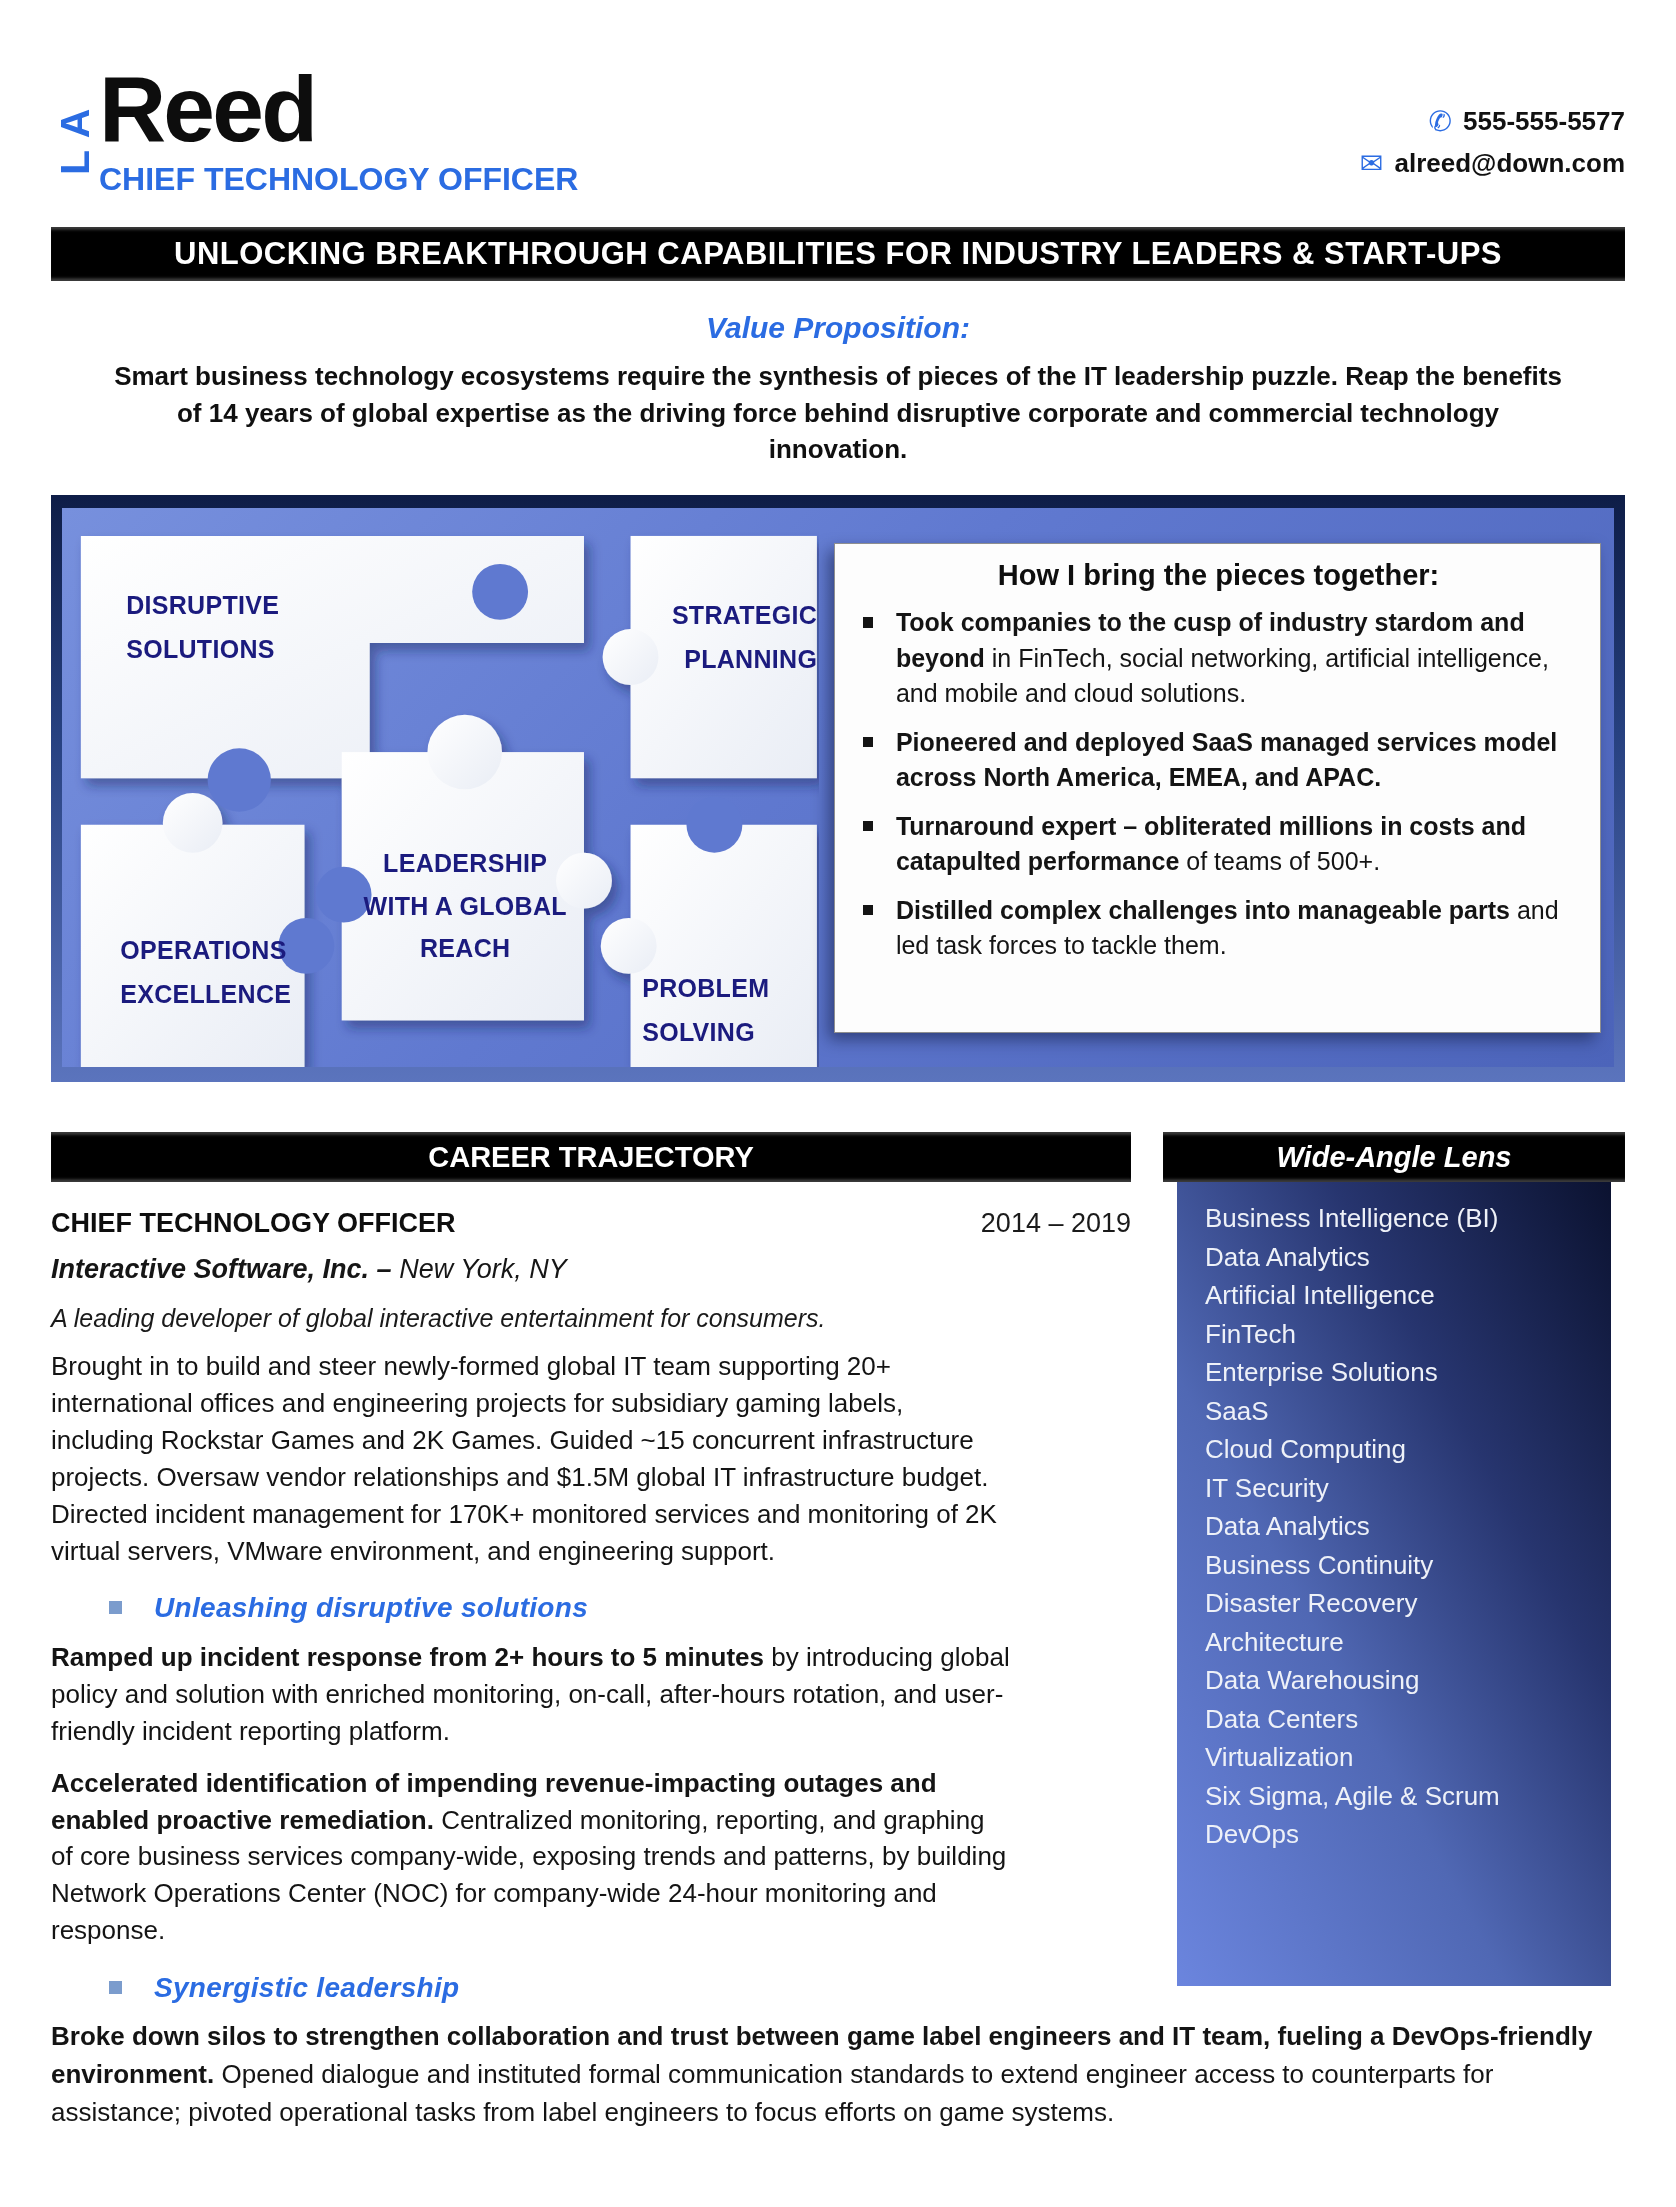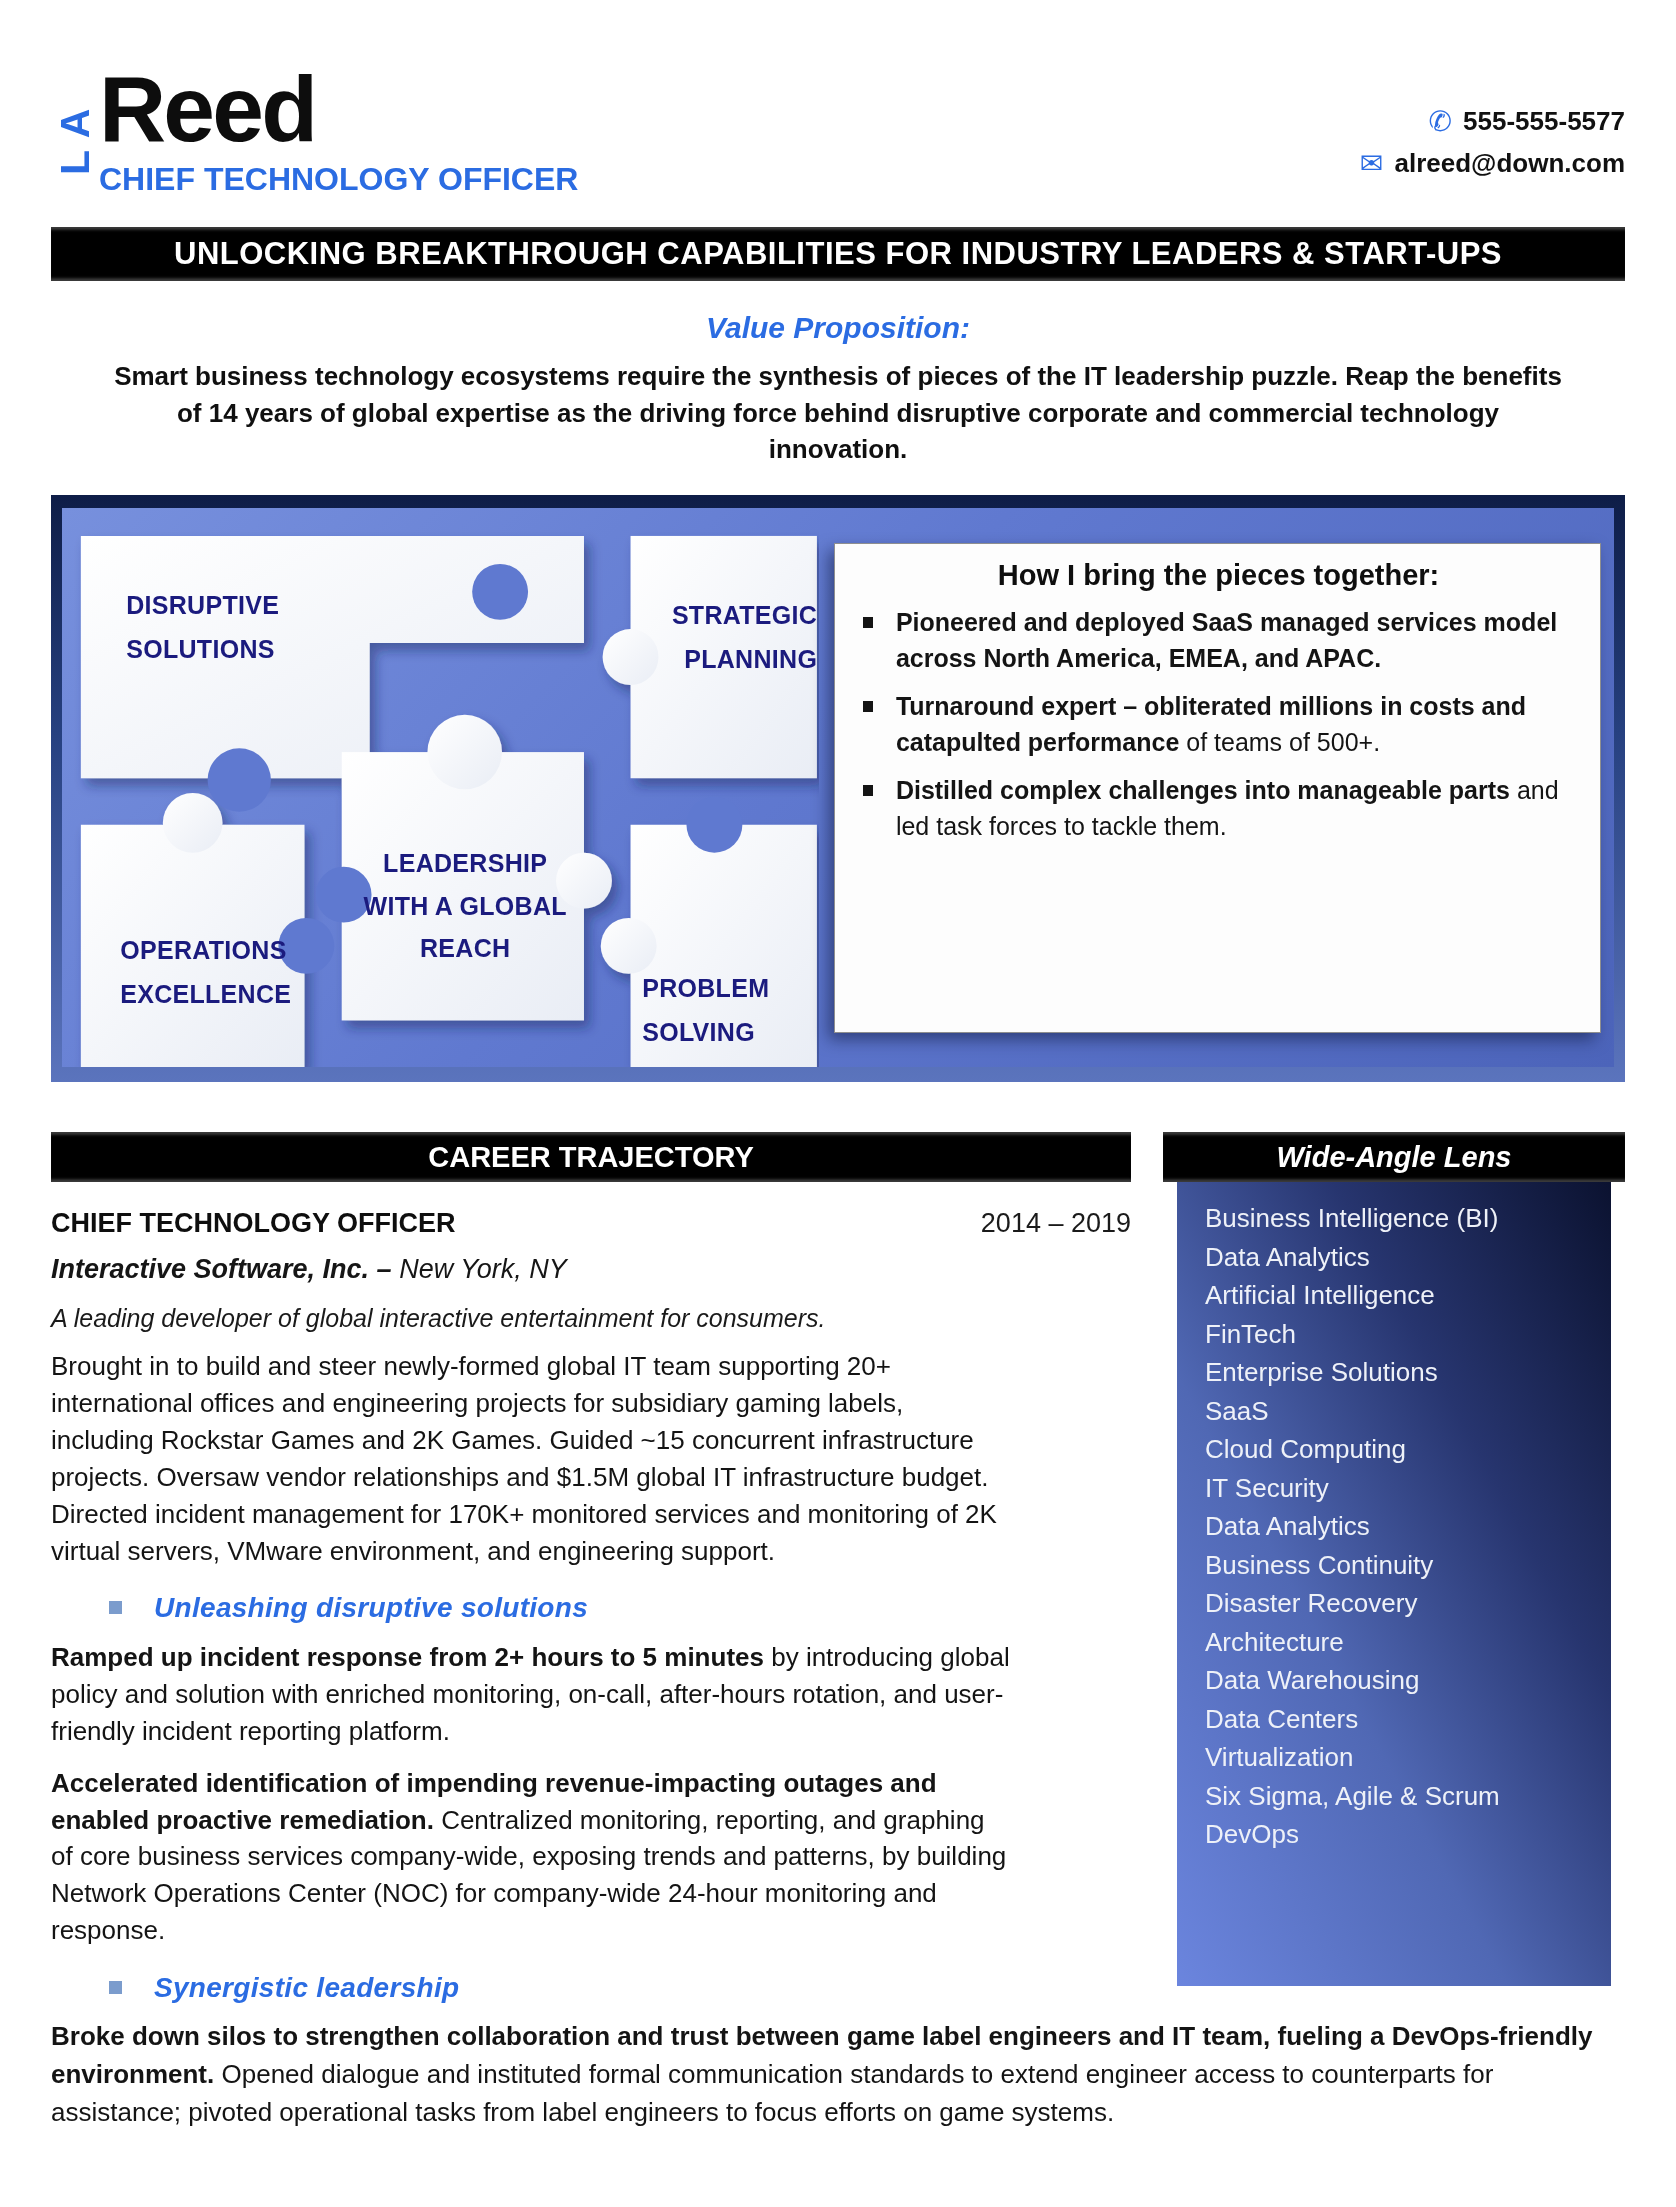--- a/index.html
+++ b/index.html
@@ -180,20 +180,24 @@
 
       <div class="puzzle-label lbl-disruptive">DISRUPTIVE SOLUTIONS</div>
       <div class="puzzle-label lbl-strategic">STRATEGIC PLANNING</div>
       <div class="puzzle-label lbl-leadership">LEADERSHIP WITH A GLOBAL REACH</div>
       <div class="puzzle-label lbl-operations">OPERATIONS EXCELLENCE</div>
       <div class="puzzle-label lbl-problem">PROBLEM SOLVING</div>
 
       <div class="how-box">
         <div class="how-heading">How I bring the pieces together:</div>
         <ul class="how-list">
+          <li>
+            <span class="sq"></span>
+            <span><span class="b">Took companies to the cusp of industry stardom and beyond</span> <span>in FinTech, social networking, artificial intelligence, and mobile and cloud solutions.</span></span>
+          </li>
           <li>
             <span class="sq"></span>
             <span><span class="b">Pioneered and deployed SaaS managed services model across North America, EMEA, and APAC.</span> <span></span></span>
           </li>
           <li>
             <span class="sq"></span>
             <span><span class="b">Turnaround expert – obliterated millions in costs and catapulted performance</span> <span>of teams of 500+.</span></span>
           </li>
           <li>
             <span class="sq"></span>

